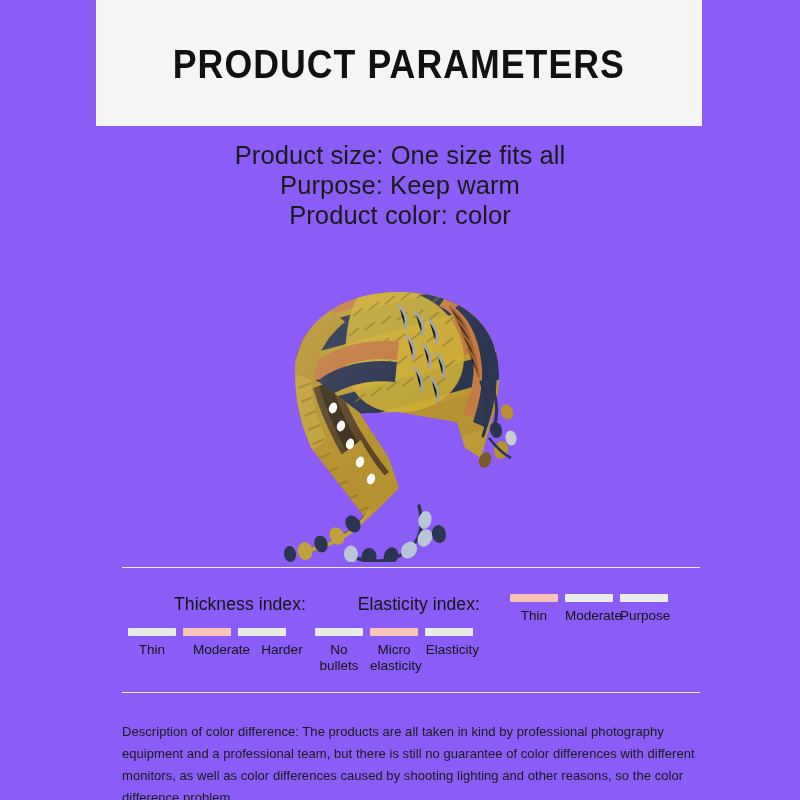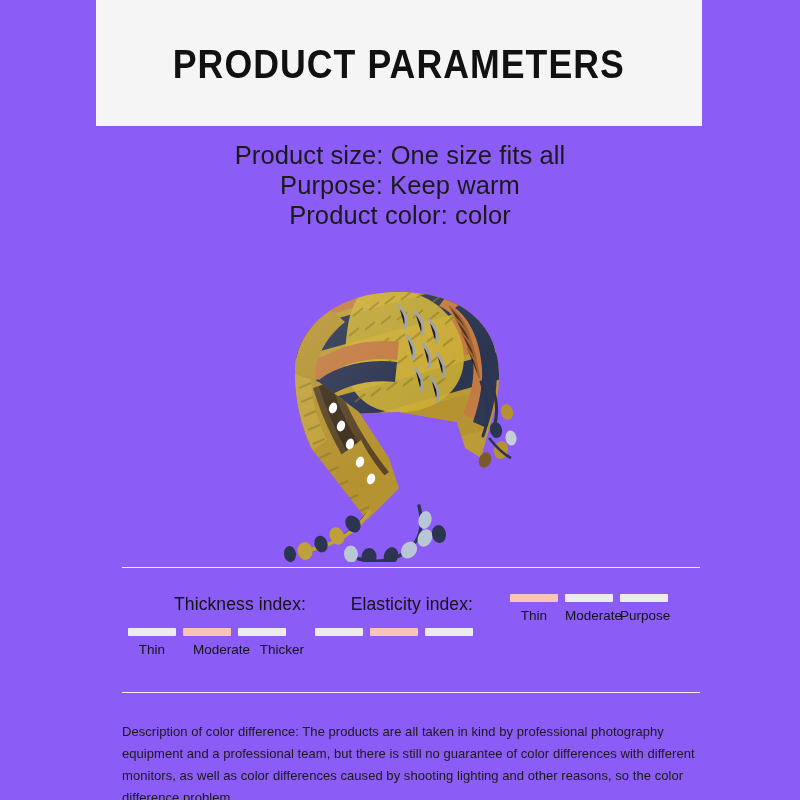--- a/index.html
+++ b/index.html
@@ -315,30 +315,35 @@
     <div class="index-block b1">
       <div class="index-title">Thickness index:</div>
       <div class="bars">
         <div class="bar" style="background: rgb(236, 236, 236);"></div>
         <div class="bar on" style="background: rgb(248, 196, 184);"></div>
         <div class="bar" style="background: rgb(236, 236, 236);"></div>
       </div>
       <div class="bar-labels">
         <div class="bar-label">Thin</div>
         <div class="bar-label">Moderate</div>
-        <div class="bar-label">Thicker</div>
+        <div class="bar-label">Harder</div>
       </div>
     </div>
 
     <div class="index-block b2">
       <div class="index-title">Elasticity index:</div>
       <div class="bars">
         <div class="bar" style="background: rgb(236, 236, 236);"></div>
         <div class="bar on" style="background: rgb(248, 196, 184);"></div>
         <div class="bar" style="background: rgb(236, 236, 236);"></div>
+      </div>
+      <div class="bar-labels">
+        <div class="bar-label">No bullets</div>
+        <div class="bar-label">Micro elasticity</div>
+        <div class="bar-label wide">Elasticity</div>
       </div>
     </div>
 
     <div class="index-block b3">
       <div class="bars">
         <div class="bar on" style="background: rgb(248, 196, 184);"></div>
         <div class="bar" style="background: rgb(236, 236, 236);"></div>
         <div class="bar" style="background: rgb(236, 236, 236);"></div>
       </div>
       <div class="bar-labels">

